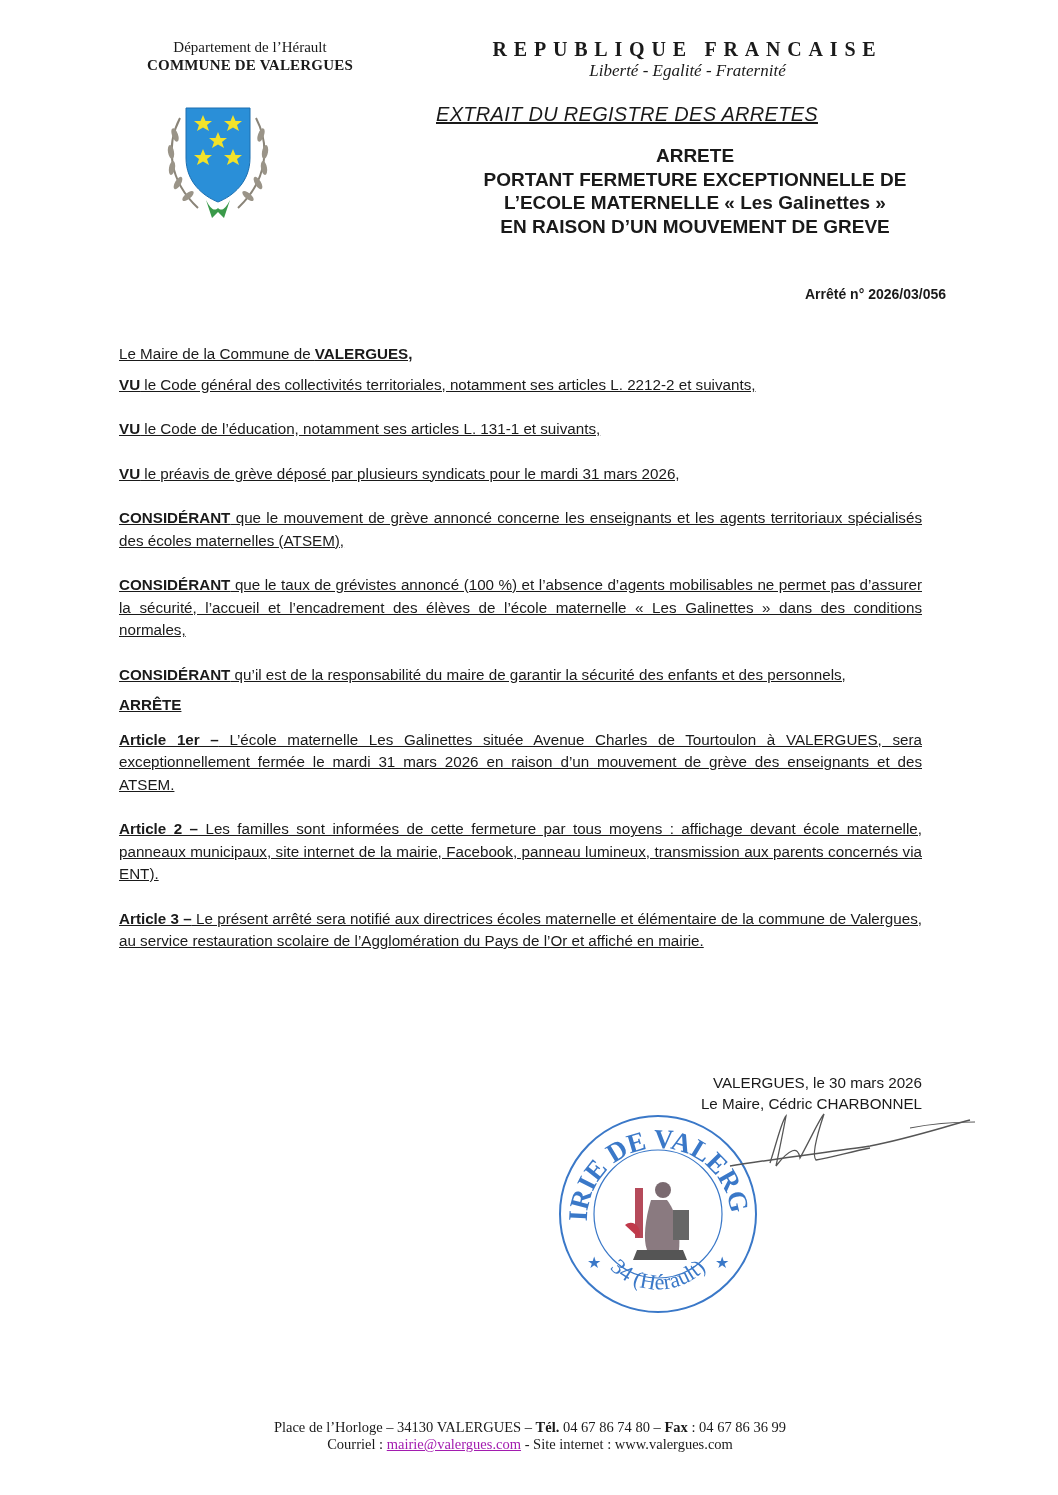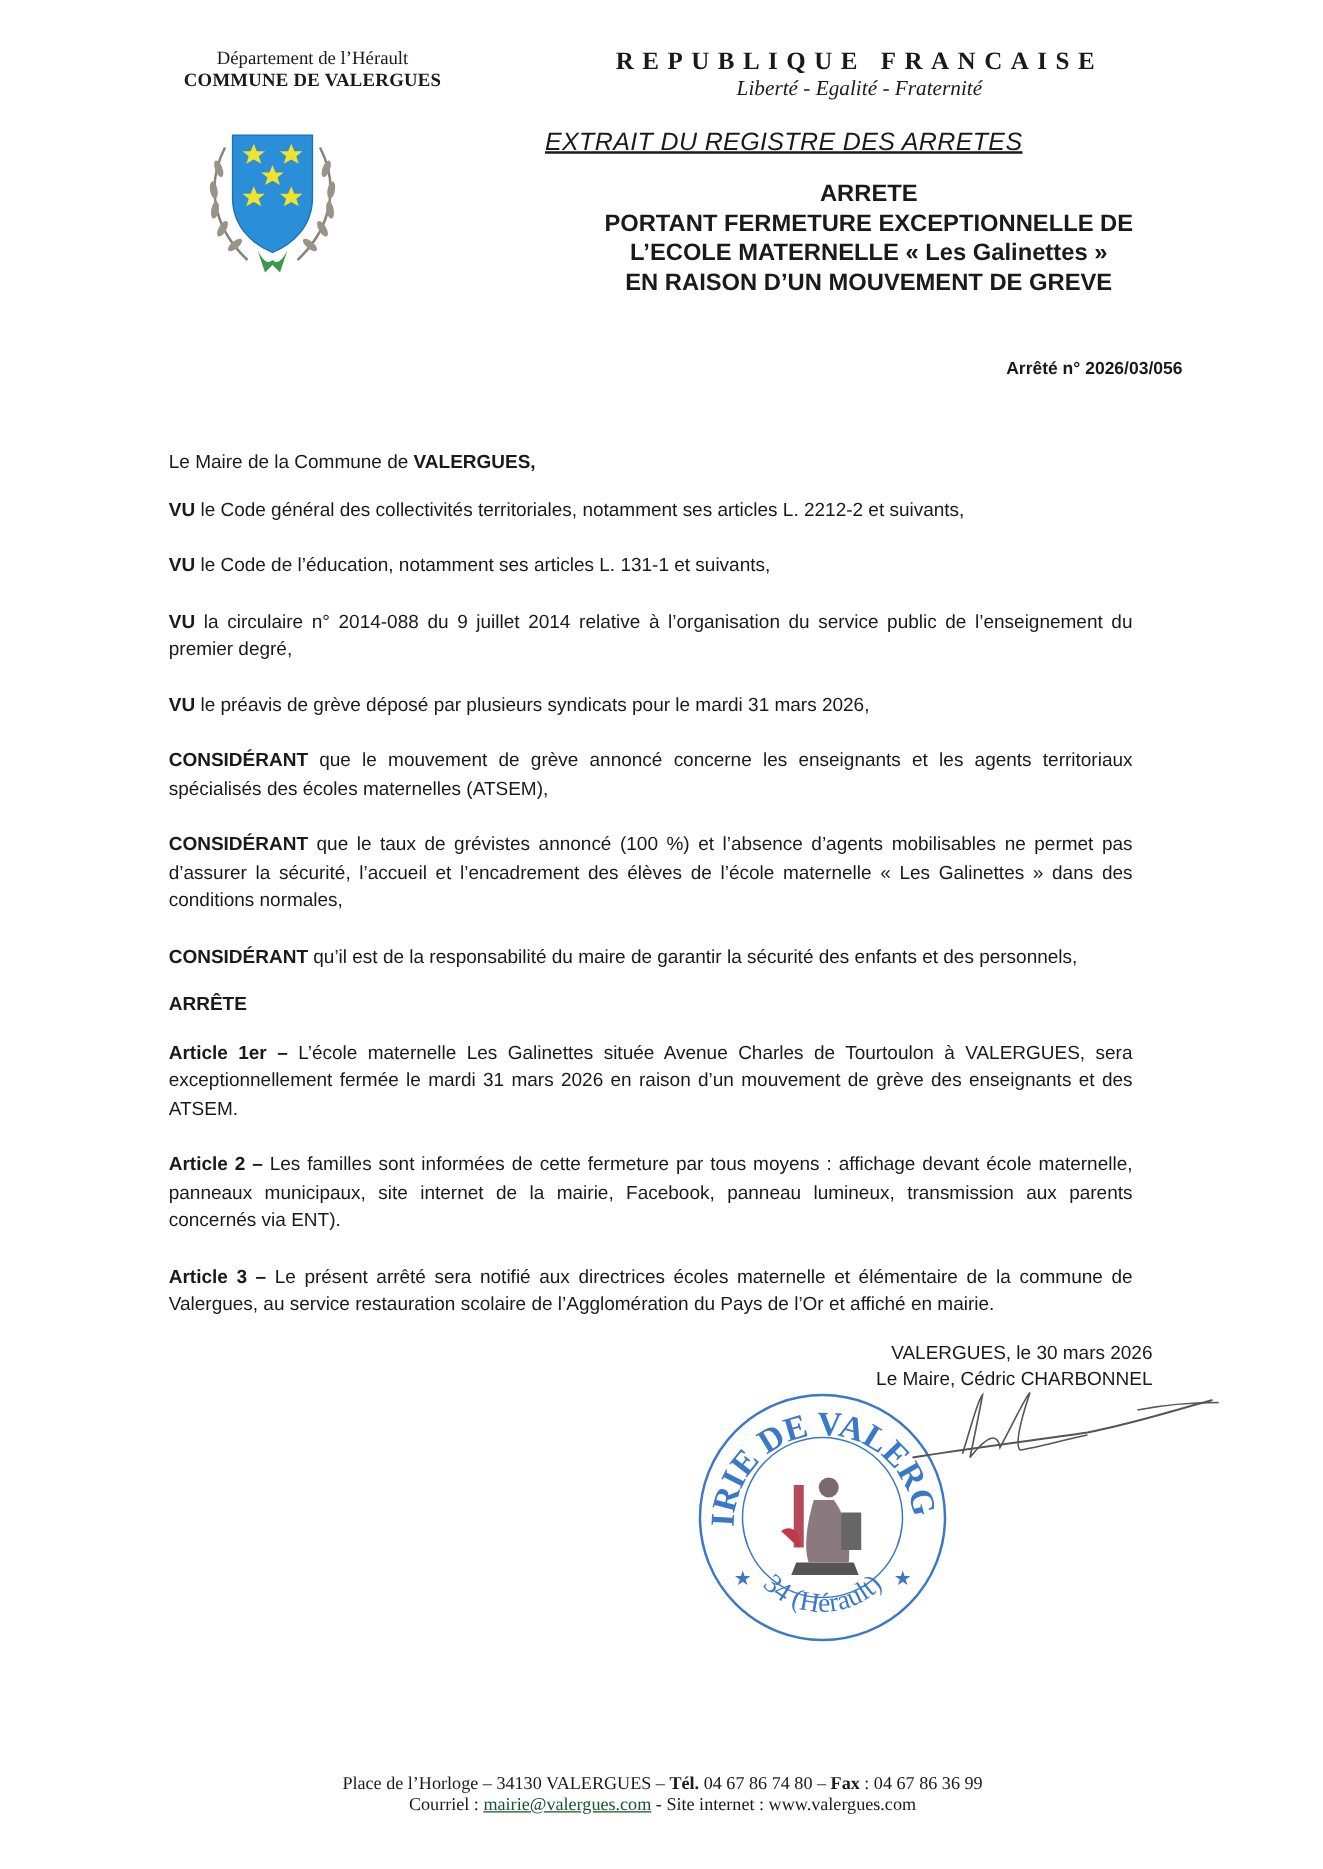--- a/index.html
+++ b/index.html
@@ -15,32 +15,32 @@
 
   .right-header { position: absolute; left: 430px; top: 38px; width: 515px; text-align: center; }
   .republique { font-size: 20px; font-weight: bold; letter-spacing: 6.8px; line-height: 22px; }
   .devise { font-size: 17px; font-style: italic; line-height: 22px; margin-top: 0px; }
   .extrait { position: absolute; left: 436px; top: 101px; width: 502px; text-align: left; font-size: 20px; font-style: italic; text-decoration: underline; line-height: 26px; letter-spacing: 0.3px; }
 
   .title-block { position: absolute; left: 430px; top: 144px; width: 530px; text-align: center; font-weight: bold; font-size: 19px; line-height: 23.5px; }
   .arrete-num { position: absolute; right: 112px; top: 282px; font-weight: bold; font-size: 14px; line-height: 24px; }
 
   .body { position: absolute; left: 119px; top: 343px; width: 803px; font-size: 15.2px; line-height: 22.5px; }
-  .body p { margin: 16px; text-align: justify; }
+  .body p { margin: 0; text-align: justify; text-decoration: underline; }
   .body b { font-weight: bold; }
   .p-gap { margin-top: 14px !important; }
   .p-gap-s { margin-top: 8px !important; }
 
   .signature { position: absolute; right: 136px; top: 1072px; text-align: right; font-size: 15.2px; line-height: 21px; }
 
   .stamp { position: absolute; left: 555px; top: 1110px; width: 205px; height: 205px; }
   .sig-scribble { position: absolute; left: 720px; top: 1108px; width: 260px; height: 70px; }
 
   .footer { position: absolute; left: 150px; top: 1419px; width: 760px; text-align: center; font-size: 14.5px; line-height: 17px; }
-  .footer .link { color: #14532d; text-decoration: underline; }
+  .footer .link { color: #a21caf; text-decoration: underline; }
 </style>
 </head>
 <body>
 
 <div class="left-header serif">
   <div class="dept">Département de l’Hérault</div>
   <div class="commune">COMMUNE DE VALERGUES</div>
 </div>
 
 <svg class="crest" viewBox="0 0 120 120">
@@ -87,21 +87,20 @@
   <div>L’ECOLE MATERNELLE « Les Galinettes »</div>
   <div>EN RAISON D’UN MOUVEMENT DE GREVE</div>
 </div>
 <div class="arrete-num sans">Arrêté n° 2026/03/056</div>
 
 <div class="body sans">
   <p><span>Le Maire de la Commune de </span><b>VALERGUES,</b></p>
 
   <p class="p-gap-s"><b>VU</b><span> le Code général des collectivités territoriales, notamment ses articles L. 2212-2 et suivants,</span></p>
   <p class="p-gap" style="margin-top:22px !important"><b>VU</b><span> le Code de l’éducation, notamment ses articles L. 131-1 et suivants,</span></p>
-  <p class="p-gap" style="margin-top:22px !important"><b>VU</b><span> la circulaire n° 2014-088 du 9 juillet 2014 relative à l’organisation du service public de l’enseignement du premier degré,</span></p>
   <p class="p-gap" style="margin-top:22px !important"><b>VU</b><span> le préavis de grève déposé par plusieurs syndicats pour le mardi 31 mars 2026,</span></p>
 
   <p class="p-gap" style="margin-top:22px !important"><b>CONSIDÉRANT</b><span> que le mouvement de grève annoncé concerne les enseignants et les agents territoriaux spécialisés des écoles maternelles (ATSEM),</span></p>
   <p class="p-gap" style="margin-top:22px !important"><b>CONSIDÉRANT</b><span> que le taux de grévistes annoncé (100 %) et l’absence d’agents mobilisables ne permet pas d’assurer la sécurité, l’accueil et l’encadrement des élèves de l’école maternelle « Les Galinettes » dans des conditions normales,</span></p>
   <p class="p-gap" style="margin-top:22px !important"><b>CONSIDÉRANT</b><span> qu’il est de la responsabilité du maire de garantir la sécurité des enfants et des personnels,</span></p>
 
   <p class="p-gap-s"><b>ARRÊTE</b></p>
 
   <p class="p-gap" style="margin-top:12px !important"><b>Article 1er –</b><span> L’école maternelle Les Galinettes située Avenue Charles de Tourtoulon à VALERGUES, sera exceptionnellement fermée le mardi 31 mars 2026 en raison d’un mouvement de grève des enseignants et des ATSEM.</span></p>
   <p class="p-gap" style="margin-top:22px !important"><b>Article 2 –</b><span> Les familles sont informées de cette fermeture par tous moyens : affichage devant école maternelle, panneaux municipaux, site internet de la mairie, Facebook, panneau lumineux, transmission aux parents concernés via ENT).</span></p>

